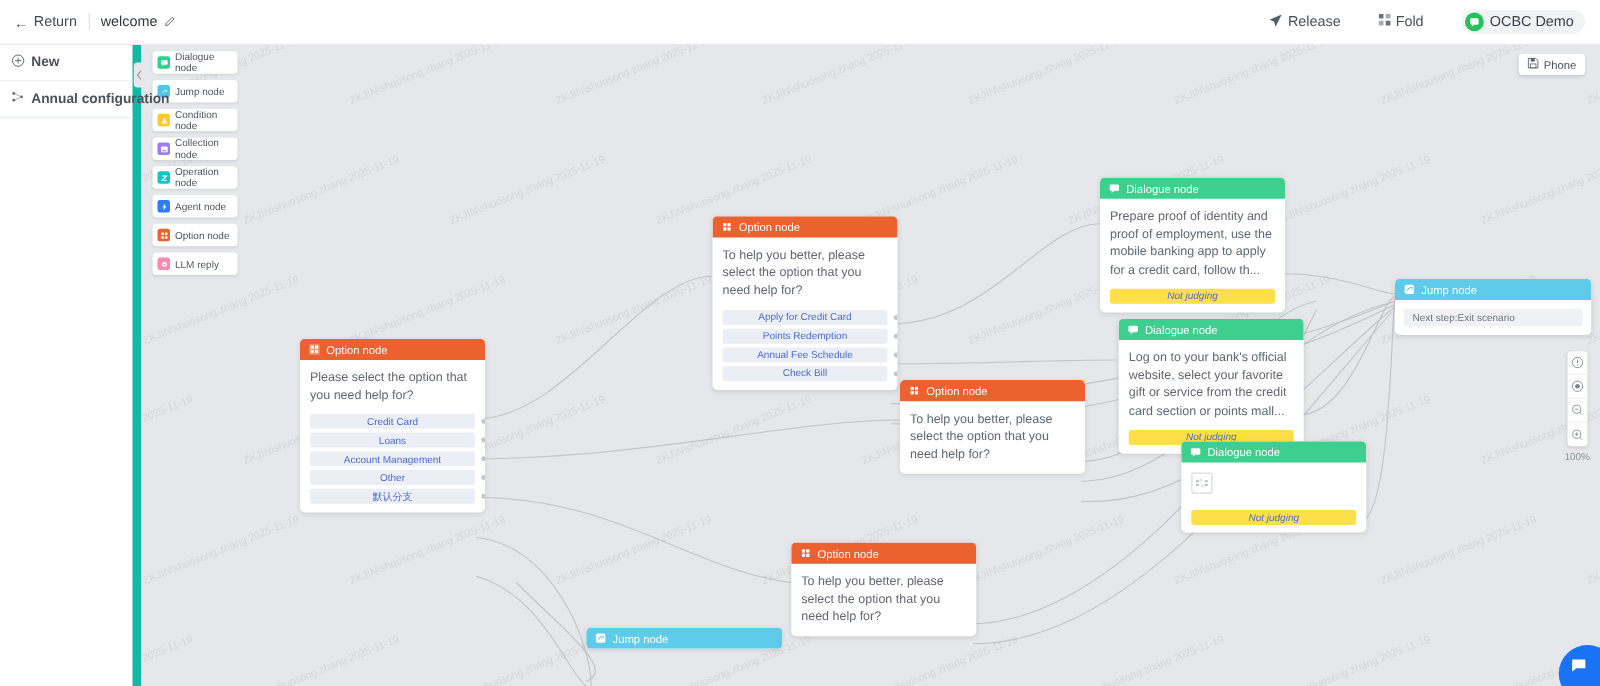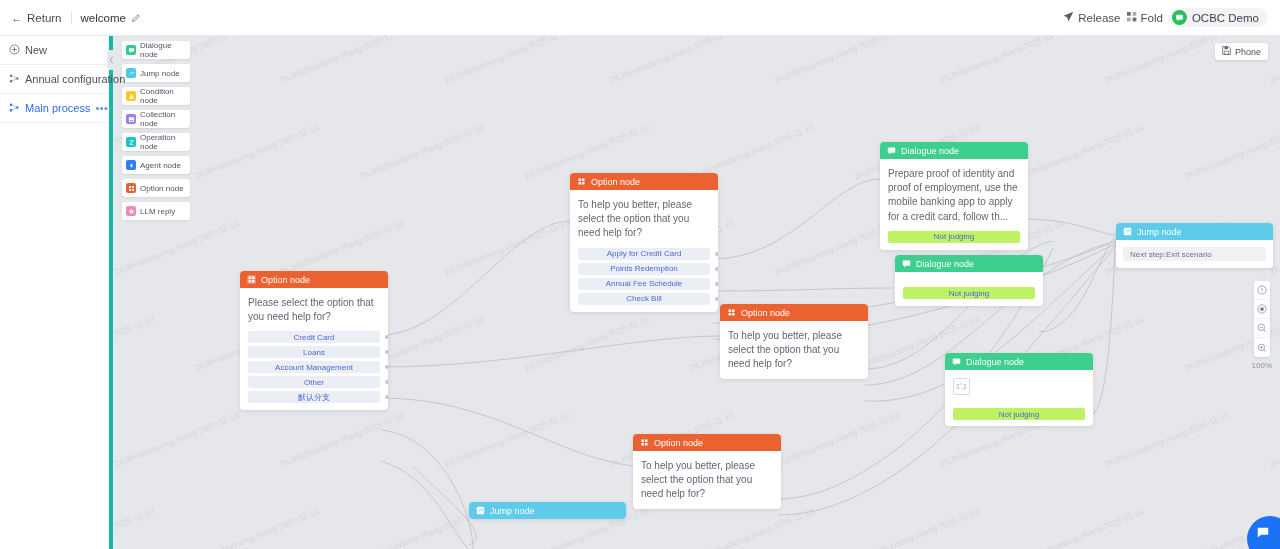--- a/index.html
+++ b/index.html
@@ -24,40 +24,40 @@
   .return-btn {
     display: flex; align-items: center; gap: 4px;
     font-size: 11.5px; color: #444a54; cursor: pointer;
   }
   .return-btn .arr { font-size: 12px; line-height: 1; color: #5a6170; }
   .tb-divider { width: 1px; height: 13px; background: #dfe1e6; margin: 0 9px; }
   .flow-name { font-size: 11.5px; color: #31353d; }
   .pencil-ic { margin-left: 5px; display: inline-block; vertical-align: -1px; }
   .tb-right {
     margin-left: auto; display: flex; align-items: center;
-    gap: 6px; padding-right: 12px;
+    gap: 30px; padding-right: 12px;
   }
   .tb-action {
     display: flex; align-items: center; gap: 4px;
     font-size: 11.5px; color: #4a5059; cursor: pointer;
   }
   .user-chip {
     display: flex; align-items: center; gap: 5px;
     background: #f2f3f5; border-radius: 11px; padding: 2px 9px 2px 3px;
     font-size: 11.5px; color: #3a3f48; cursor: pointer;
   }
   .user-dot {
     width: 15px; height: 15px; border-radius: 50%;
     background: #25c25a; display: flex; align-items: center; justify-content: center;
   }
 
   
   .sidebar {
     position: absolute; left: 0; top: 36px; width: 113px; height: 513px;
-    background: #fff; border-right: 4px solid #14b8a6; z-index: 50;
+    background: #fff; border-right: 7px solid #14b8a6; z-index: 50; font-weight: bold;
   }
   .side-item {
     height: 28px; display: flex; align-items: center; gap: 5px;
     padding: 0 8px 0 9px; font-size: 11px; color: #4b515b; cursor: pointer;
     position: relative;
   }
   .side-sep { height: 1px; background: #f0f1f4; margin: 0; }
   .side-item.active { color: #2a6df5; }
   .side-item .dots {
     margin-left: auto; color: #5b87f0; font-size: 11px; letter-spacing: 0.5px;
@@ -123,23 +123,23 @@
   .opt-row .port {
     position: absolute; right: -9px; width: 4px; height: 4px; border-radius: 50%;
     background: #c4c7ce;
   }
   .jump-row {
     background: #f0f1f4; border-radius: 2px; height: 14px;
     display: flex; align-items: center; padding-left: 7px;
     font-size: 8px; color: #6c737e;
   }
   .dlg-btn {
-    background: #bef264; border-radius: 2px; height: 12px; margin-top: 7px;
+    background: #fde047; border-radius: 2px; height: 12px; margin-top: 7px;
     display: flex; align-items: center; justify-content: center;
-    font-size: 8px; color: #4a6ad0; position: relative; cursor: pointer;
+    font-size: 8px; color: #4a6ad0; position: relative; cursor: pointer; font-style: italic;
   }
   .broken-img {
     width: 17px; height: 17px; border: 1px solid #d8dade; border-radius: 2px;
     display: flex; align-items: center; justify-content: center; background:#fff;
   }
 
   
   .hd-orange { background: #ec6130; }
   .hd-green  { background: #3ecf8e; }
   .hd-blue   { background: #5ecbea; }
@@ -239,32 +239,20 @@
         <svg width="11" height="11" viewBox="0 0 16 16">
             <circle cx="3" cy="4" r="1.7" fill="#6a707a"></circle>
             <circle cx="3" cy="12" r="1.7" fill="#6a707a"></circle>
             <circle cx="12" cy="8" r="1.7" fill="#6a707a"></circle>
             <path d="M4.6 4.6L10.5 7.4M4.6 11.4L10.5 8.6" stroke="#9aa0a8" stroke-width="1"></path>
           </svg>
       </span>
       <span class="lbl">Annual configuration</span>
     </div>
     <div class="side-sep"></div>
-    <div class="side-item active">
-      <span>
-        <svg width="11" height="11" viewBox="0 0 16 16">
-            <circle cx="3" cy="4" r="1.7" fill="#2a6df5"></circle>
-            <circle cx="3" cy="12" r="1.7" fill="#2a6df5"></circle>
-            <circle cx="12" cy="8" r="1.7" fill="#2a6df5"></circle>
-            <path d="M4.6 4.6L10.5 7.4M4.6 11.4L10.5 8.6" stroke="#7ea4f7" stroke-width="1"></path>
-          </svg>
-      </span>
-      <span class="lbl">Main process</span>
-      <span class="dots">•••</span>
-    </div>
     <div class="side-sep"></div>
   </div>
 
   <div class="collapse-handle">
     <svg width="5" height="8" viewBox="0 0 6 10">
         <path d="M4.5 1L1 5l3.5 4" fill="none" stroke="#9a9ea6" stroke-width="1.2"></path>
       </svg>
   </div>
 
   <div class="canvas">
@@ -490,20 +478,21 @@
       <div class="node-hd hd-green">
         <span class="hd-ic">
           <svg width="9" height="9" viewBox="0 0 12 12">
               <rect x="1" y="2" width="10" height="7" rx="1.5" fill="#fff"></rect>
               <path d="M3.5 9l-.7 2.2L6 9z" fill="#fff"></path>
             </svg>
         </span>
         <span>Dialogue node</span>
       </div>
       <div class="node-body">
+        <div class="node-text">Log on to your bank's official website, select your favorite gift or service from the credit card section or points mall...</div>
         <div class="dlg-btn">
           <span>Not judging</span>
           <span class="port"></span>
         </div>
       </div>
     </div>
 
     <div class="node" style="left:832px; top:317px; width:148px;">
       <div class="node-hd hd-green">
         <span class="hd-ic">

